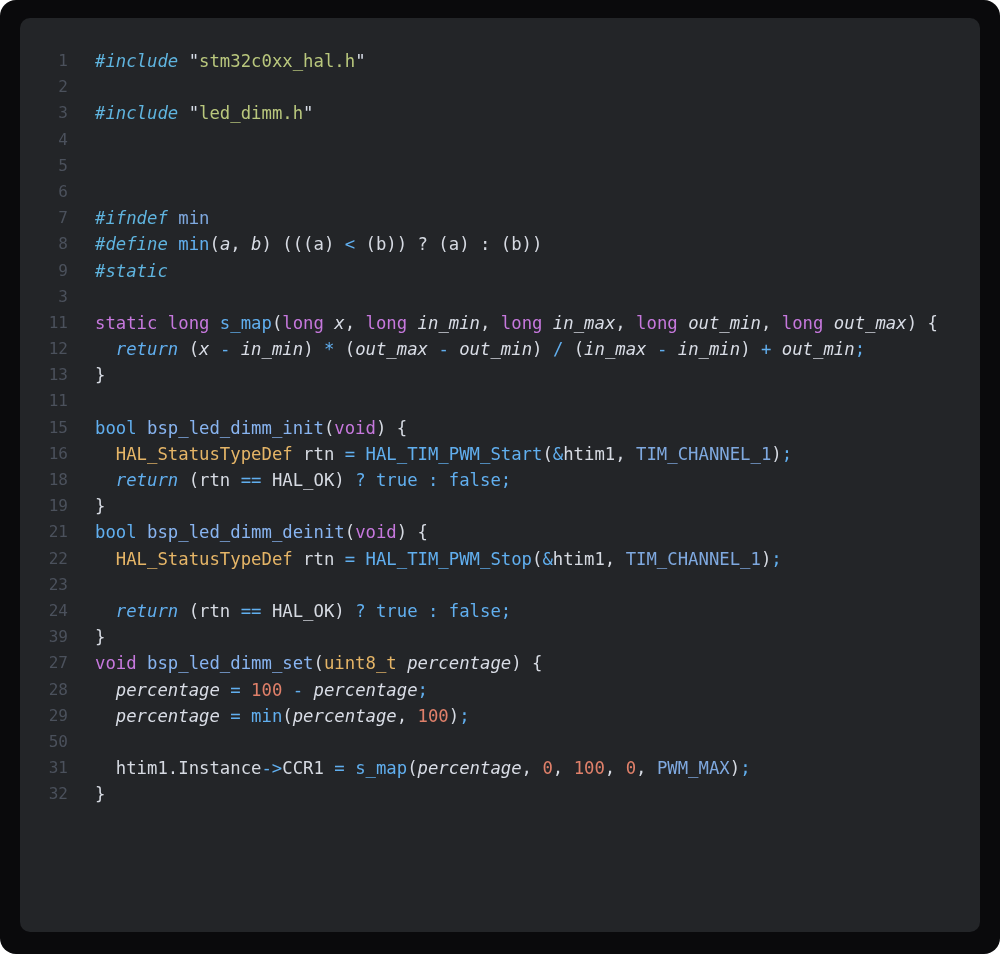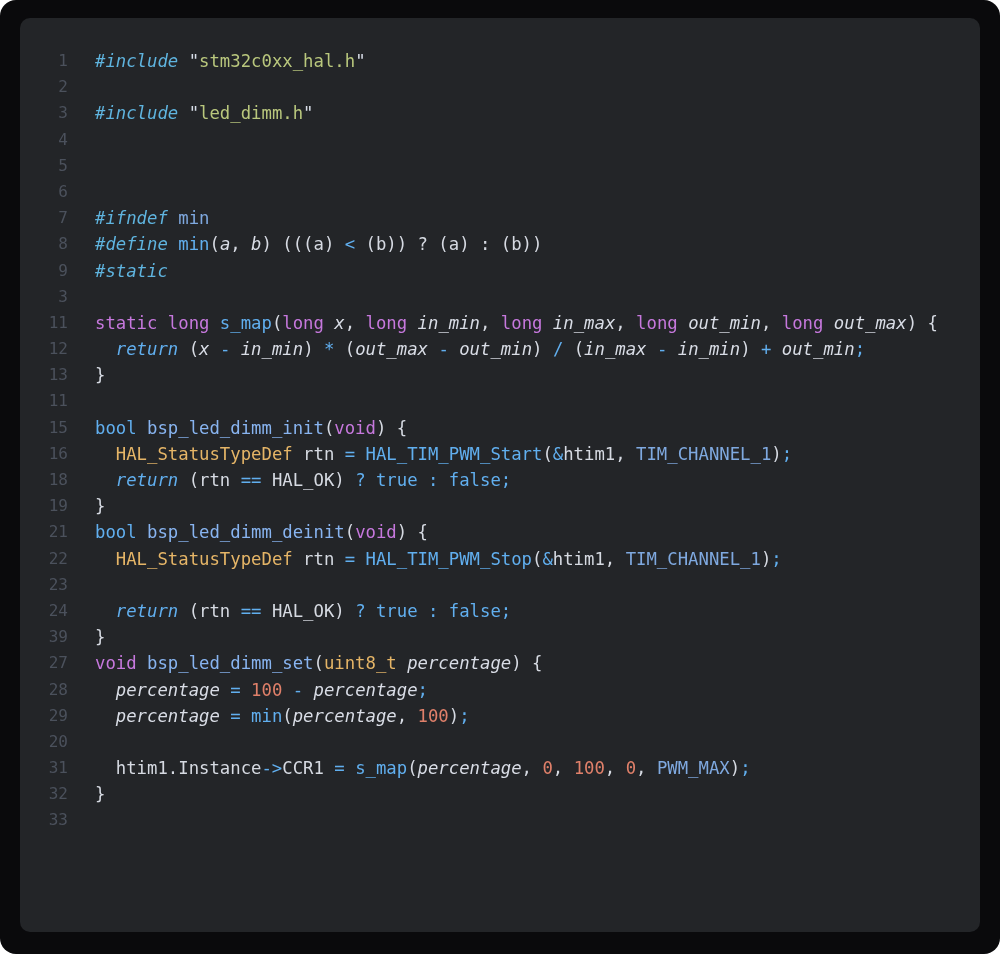--- a/index.html
+++ b/index.html
@@ -76,18 +76,17 @@
       <div class="line"><span class="gutter" style="color: rgb(75, 81, 92);">18</span><span class="code"><span style="color: rgb(214, 218, 226);">  </span><span style="color: rgb(97, 175, 239); font-style: italic;">return</span><span style="color: rgb(214, 218, 226);"> (rtn </span><span style="color: rgb(97, 175, 239);">==</span><span style="color: rgb(214, 218, 226);"> HAL_OK) </span><span style="color: rgb(97, 175, 239);">?</span><span style="color: rgb(214, 218, 226);"> </span><span style="color: rgb(97, 175, 239);">true</span><span style="color: rgb(214, 218, 226);"> </span><span style="color: rgb(97, 175, 239);">:</span><span style="color: rgb(214, 218, 226);"> </span><span style="color: rgb(97, 175, 239);">false</span><span style="color: rgb(97, 175, 239);">;</span></span></div>
       <div class="line"><span class="gutter" style="color: rgb(75, 81, 92);">19</span><span class="code"><span style="color: rgb(214, 218, 226);">}</span></span></div>
       <div class="line"><span class="gutter" style="color: rgb(75, 81, 92);">21</span><span class="code"><span style="color: rgb(97, 175, 239);">bool</span><span style="color: rgb(214, 218, 226);"> </span><span style="color: rgb(136, 180, 240);">bsp_led_dimm_deinit</span><span style="color: rgb(214, 218, 226);">(</span><span style="color: rgb(198, 120, 221);">void</span><span style="color: rgb(214, 218, 226);">) {</span></span></div>
       <div class="line"><span class="gutter" style="color: rgb(75, 81, 92);">22</span><span class="code"><span style="color: rgb(214, 218, 226);">  </span><span style="color: rgb(229, 181, 103);">HAL_StatusTypeDef</span><span style="color: rgb(214, 218, 226);"> rtn </span><span style="color: rgb(97, 175, 239);">=</span><span style="color: rgb(214, 218, 226);"> </span><span style="color: rgb(97, 175, 239);">HAL_TIM_PWM_Stop</span><span style="color: rgb(214, 218, 226);">(</span><span style="color: rgb(97, 175, 239);">&amp;</span><span style="color: rgb(214, 218, 226);">htim1, </span><span style="color: rgb(127, 169, 224);">TIM_CHANNEL_1</span><span style="color: rgb(214, 218, 226);">)</span><span style="color: rgb(97, 175, 239);">;</span></span></div>
       <div class="line"><span class="gutter" style="color: rgb(75, 81, 92);">23</span><span class="code"></span></div>
       <div class="line"><span class="gutter" style="color: rgb(75, 81, 92);">24</span><span class="code"><span style="color: rgb(214, 218, 226);">  </span><span style="color: rgb(97, 175, 239); font-style: italic;">return</span><span style="color: rgb(214, 218, 226);"> (rtn </span><span style="color: rgb(97, 175, 239);">==</span><span style="color: rgb(214, 218, 226);"> HAL_OK) </span><span style="color: rgb(97, 175, 239);">?</span><span style="color: rgb(214, 218, 226);"> </span><span style="color: rgb(97, 175, 239);">true</span><span style="color: rgb(214, 218, 226);"> </span><span style="color: rgb(97, 175, 239);">:</span><span style="color: rgb(214, 218, 226);"> </span><span style="color: rgb(97, 175, 239);">false</span><span style="color: rgb(97, 175, 239);">;</span></span></div>
       <div class="line"><span class="gutter" style="color: rgb(75, 81, 92);">39</span><span class="code"><span style="color: rgb(214, 218, 226);">}</span></span></div>
       <div class="line"><span class="gutter" style="color: rgb(75, 81, 92);">27</span><span class="code"><span style="color: rgb(198, 120, 221);">void</span><span style="color: rgb(214, 218, 226);"> </span><span style="color: rgb(136, 180, 240);">bsp_led_dimm_set</span><span style="color: rgb(214, 218, 226);">(</span><span style="color: rgb(229, 181, 103);">uint8_t</span><span style="color: rgb(214, 218, 226);"> </span><span style="color: rgb(217, 221, 230); font-style: italic;">percentage</span><span style="color: rgb(214, 218, 226);">) {</span></span></div>
       <div class="line"><span class="gutter" style="color: rgb(75, 81, 92);">28</span><span class="code"><span style="color: rgb(214, 218, 226);">  </span><span style="color: rgb(217, 221, 230); font-style: italic;">percentage</span><span style="color: rgb(214, 218, 226);"> </span><span style="color: rgb(97, 175, 239);">=</span><span style="color: rgb(214, 218, 226);"> </span><span style="color: rgb(224, 128, 106);">100</span><span style="color: rgb(214, 218, 226);"> </span><span style="color: rgb(97, 175, 239);">-</span><span style="color: rgb(214, 218, 226);"> </span><span style="color: rgb(217, 221, 230); font-style: italic;">percentage</span><span style="color: rgb(97, 175, 239);">;</span></span></div>
       <div class="line"><span class="gutter" style="color: rgb(75, 81, 92);">29</span><span class="code"><span style="color: rgb(214, 218, 226);">  </span><span style="color: rgb(217, 221, 230); font-style: italic;">percentage</span><span style="color: rgb(214, 218, 226);"> </span><span style="color: rgb(97, 175, 239);">=</span><span style="color: rgb(214, 218, 226);"> </span><span style="color: rgb(97, 175, 239);">min</span><span style="color: rgb(214, 218, 226);">(</span><span style="color: rgb(217, 221, 230); font-style: italic;">percentage</span><span style="color: rgb(214, 218, 226);">, </span><span style="color: rgb(224, 128, 106);">100</span><span style="color: rgb(214, 218, 226);">)</span><span style="color: rgb(97, 175, 239);">;</span></span></div>
-      <div class="line"><span class="gutter" style="color: rgb(75, 81, 92);">20</span><span class="code"></span></div>
+      <div class="line"><span class="gutter" style="color: rgb(75, 81, 92);">50</span><span class="code"></span></div>
       <div class="line"><span class="gutter" style="color: rgb(75, 81, 92);">31</span><span class="code"><span style="color: rgb(214, 218, 226);">  htim1.Instance</span><span style="color: rgb(97, 175, 239);">-&gt;</span><span style="color: rgb(214, 218, 226);">CCR1 </span><span style="color: rgb(97, 175, 239);">=</span><span style="color: rgb(214, 218, 226);"> </span><span style="color: rgb(97, 175, 239);">s_map</span><span style="color: rgb(214, 218, 226);">(</span><span style="color: rgb(217, 221, 230); font-style: italic;">percentage</span><span style="color: rgb(214, 218, 226);">, </span><span style="color: rgb(224, 128, 106);">0</span><span style="color: rgb(214, 218, 226);">, </span><span style="color: rgb(224, 128, 106);">100</span><span style="color: rgb(214, 218, 226);">, </span><span style="color: rgb(224, 128, 106);">0</span><span style="color: rgb(214, 218, 226);">, </span><span style="color: rgb(127, 169, 224);">PWM_MAX</span><span style="color: rgb(214, 218, 226);">)</span><span style="color: rgb(97, 175, 239);">;</span></span></div>
       <div class="line"><span class="gutter" style="color: rgb(75, 81, 92);">32</span><span class="code"><span style="color: rgb(214, 218, 226);">}</span></span></div>
-      <div class="line"><span class="gutter" style="color: rgb(75, 81, 92);">33</span><span class="code"></span></div>
     </div>
 </div>
 
 </body></html>

